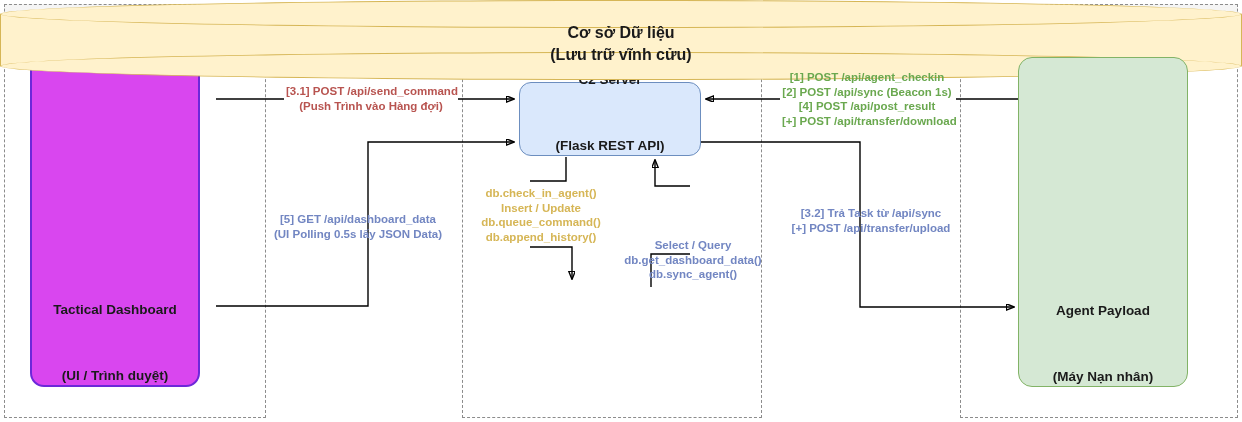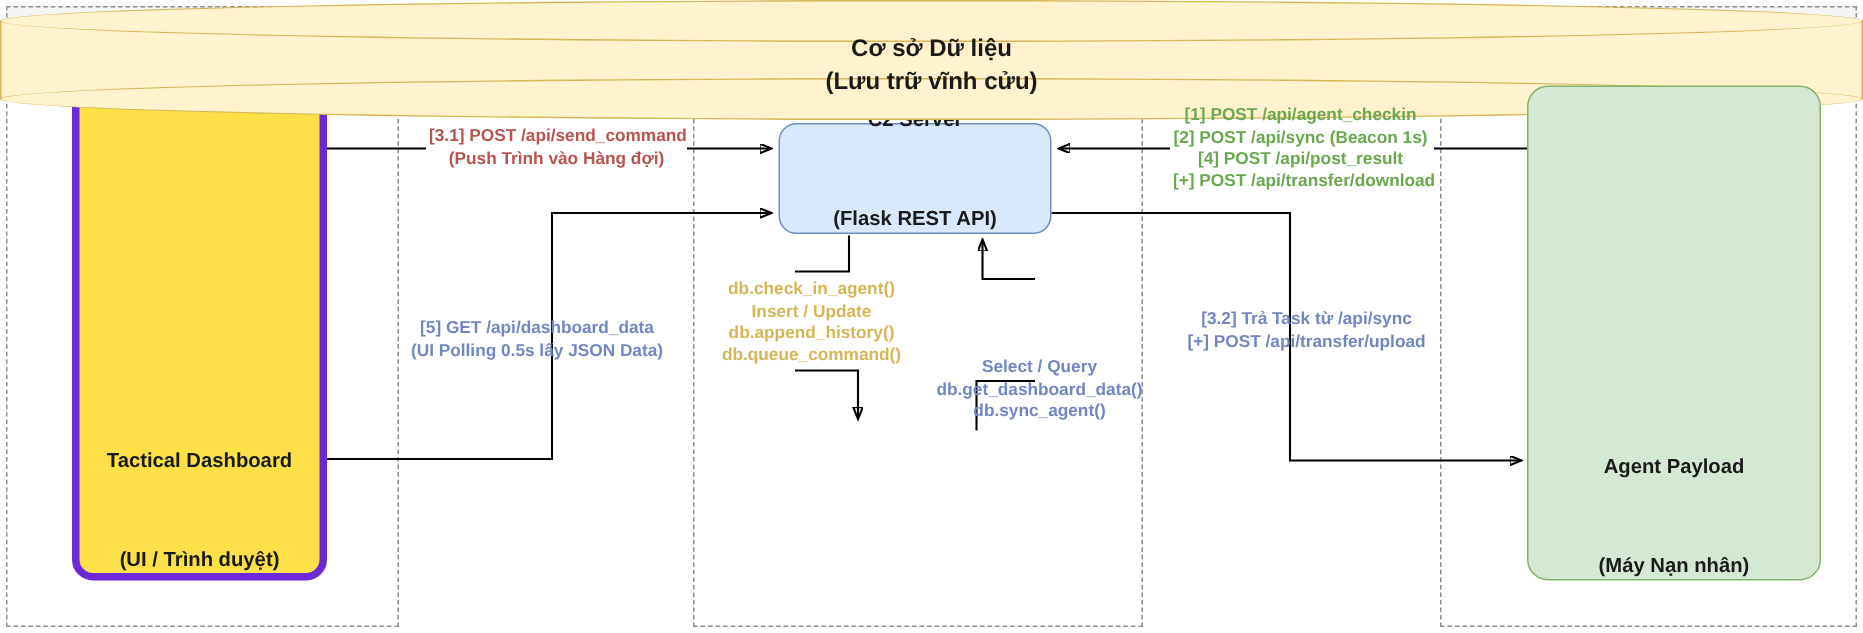--- a/index.html
+++ b/index.html
@@ -51,33 +51,33 @@
     text-align: center;
     font-size: 13.5px;
     font-weight: bold;
     color: #1a1a1a;
     line-height: 1.35;
     gap: 48px;
   }
   .node .ln { display: block; white-space: nowrap; }
 
   #node-dashboard {
-    left: 48px; top: 57px; width: 170px; height: 330px;
-    background: #fde047;
-    border: 5px solid #6d28d9;
+    left: 30px; top: 57px; width: 170px; height: 330px;
+    background: #d946ef;
+    border: 2px solid #6d28d9;
     border-radius: 14px;
   }
   #node-c2 {
     left: 519px; top: 82px; width: 182px; height: 74px;
     background: #dae8fc;
     border: 1px solid #6c8ebf;
     border-radius: 12px;
   }
   #node-agent {
-    left: 1018px; top: 57px; width: 196px; height: 330px;
+    left: 1018px; top: 57px; width: 170px; height: 330px;
     background: #d5e8d4;
     border: 1px solid #82b366;
     border-radius: 14px;
   }
   
   #node-db {
     left: 521px; top: 283px; width: 178px; height: 80px;
   }
   #node-db .cyl-body {
     position: absolute;
@@ -229,22 +229,22 @@
   </div>
 
   <div class="edge-label lbl-blue" id="lbl-task-return">
     <span class="ln">[3.2] Trả Task từ /api/sync</span>
     <span class="ln">[+] POST /api/transfer/upload</span>
   </div>
 
   <div class="edge-label lbl-gold" id="lbl-db-write">
     <span class="ln">db.check_in_agent()</span>
     <span class="ln">Insert / Update</span>
+    <span class="ln">db.queue_command()</span>
     <span class="ln">db.append_history()</span>
-    <span class="ln">db.queue_command()</span>
   </div>
 
   <div class="edge-label lbl-blue" id="lbl-db-read">
     <span class="ln">Select / Query</span>
     <span class="ln">db.get_dashboard_data()</span>
     <span class="ln">db.sync_agent()</span>
   </div>
 
 </div>
 

